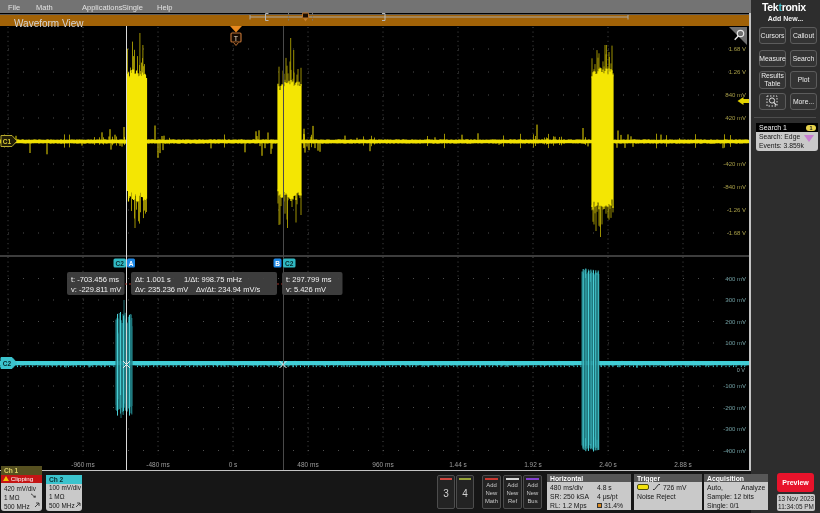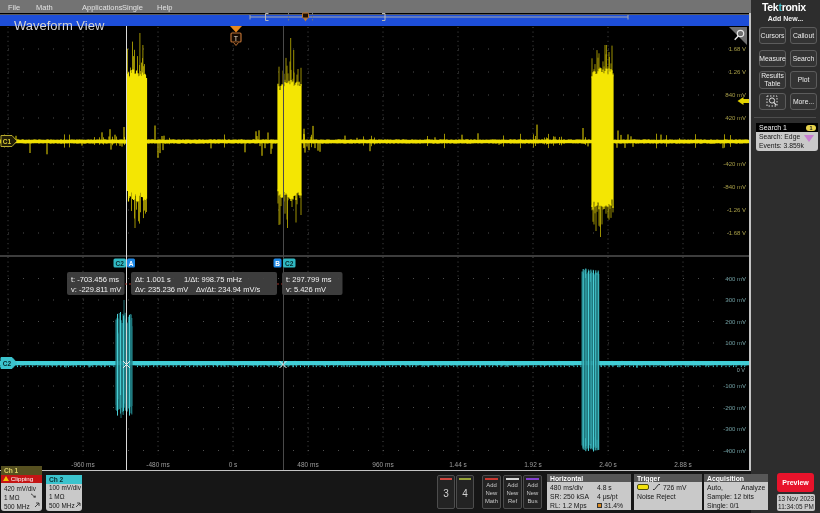--- a/index.html
+++ b/index.html
@@ -1,21 +1,21 @@
 <!DOCTYPE html>
 <html><head><meta charset="utf-8"><style>
 * { margin:0; padding:0; box-sizing:border-box; }
 html,body { width:820px; height:513px; background:#000; overflow:hidden;
   font-family:"Liberation Sans", sans-serif; }
 .abs { position:absolute; }
 #menubar { left:0; top:0; width:751px; height:13px; background:#737373; color:#e2e2e2;
   font-size:7.5px; }
 #menubar span { position:absolute; top:3px; }
-#tabstrip { left:0; top:14px; width:751px; height:12px; background:#1d4ed8; color:#d5d5d5;
-  font-size:13px; border-top:1px solid #5a5a5a; }
+#tabstrip { left:0; top:14px; width:751px; height:12px; background:#a16207; color:#d5d5d5;
+  font-size:10px; border-top:1px solid #5a5a5a; }
 #sidebar { left:751px; top:0; width:69px; height:513px; background:#2d2d2d; }
 #vdiv { left:749px; top:13px; width:2px; height:457px; background:#c4c4c4; }
 .sbtn { position:absolute; background:#343434; border:1px solid #5c5c5c; border-radius:3px;
   color:#ececec; font-size:6.8px; text-align:center; display:flex; align-items:center;
   justify-content:center; line-height:1.15; }
 #bottombar { left:0; top:470px; width:751px; height:43px; background:#161616;
   border-top:1px solid #c4c4c4; }
 .panel-h { background:#575757; color:#fff; font-weight:bold; font-size:6.8px;
   padding:1px 0 0 3px; height:8px; }
 .panel-b { background:#c9c9c9; color:#161616; font-size:6.8px; }

